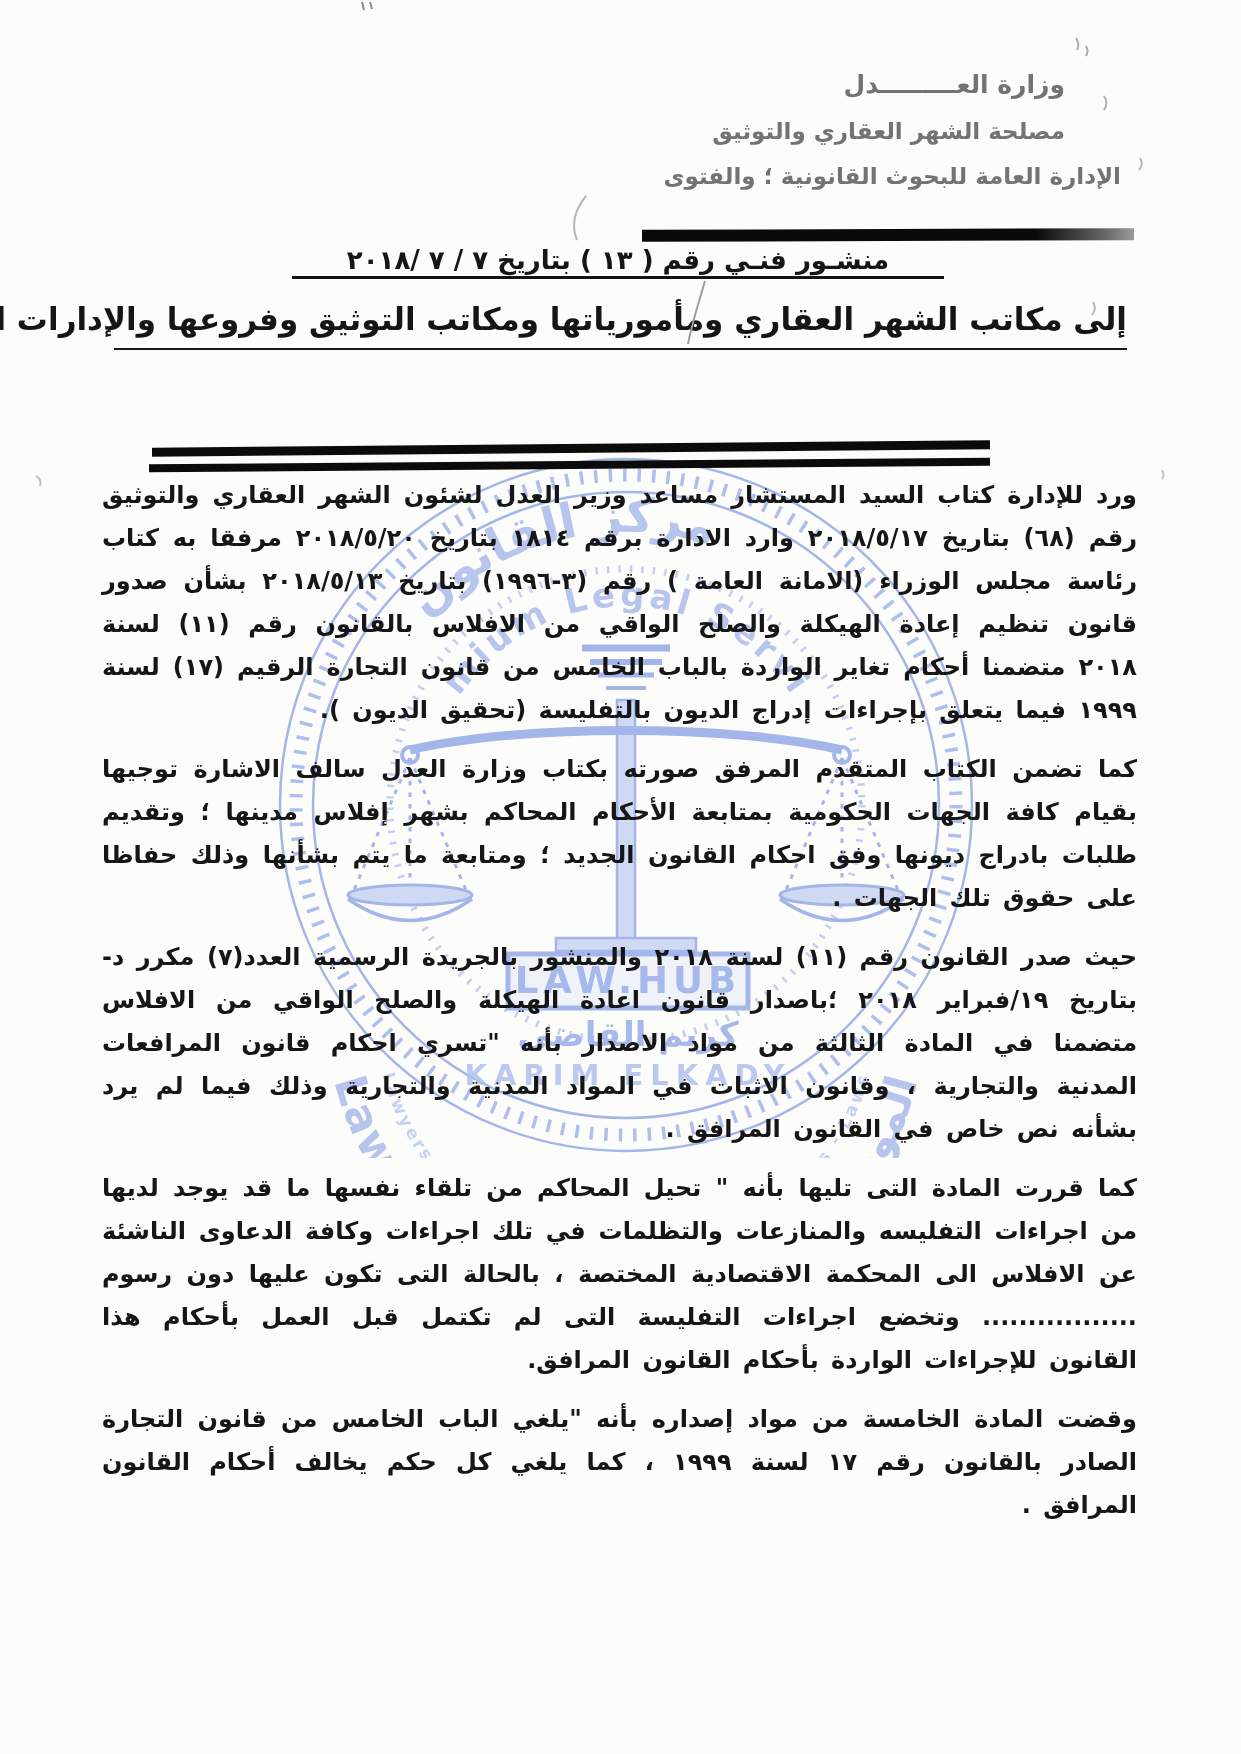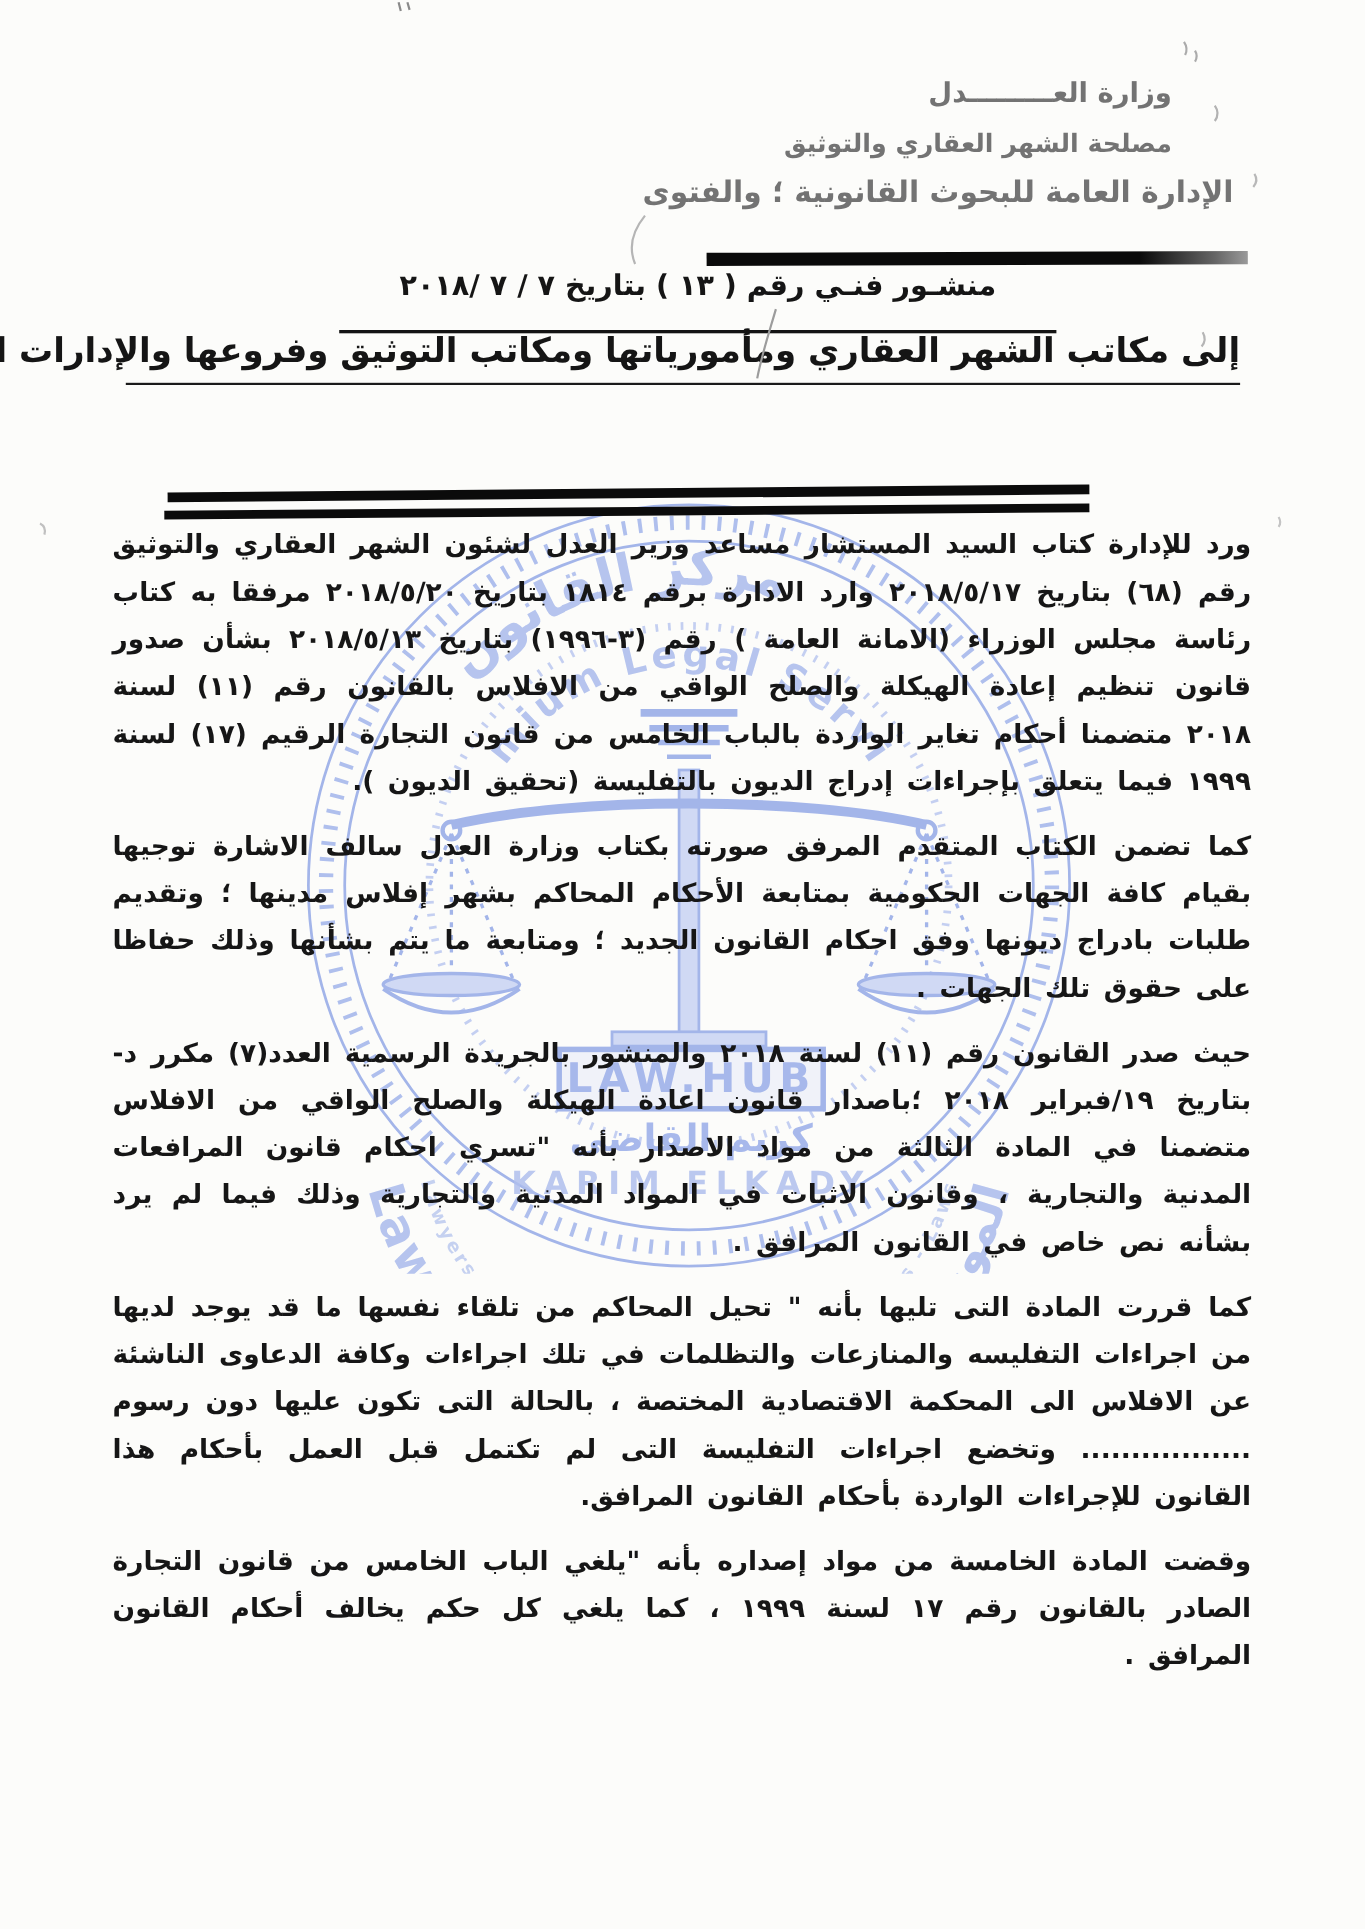--- a/index.html
+++ b/index.html
@@ -6,31 +6,31 @@
   .page{
     position:relative;width:1241px;height:1754px;margin:0 auto;
     background:#fcfcfa;overflow:hidden;
     font-family:"DejaVu Sans",sans-serif;color:#151515;direction:rtl;
   }
   
   .letterhead{position:absolute;top:68px;right:120px;text-align:right;font-weight:bold;}
   .lh-line{white-space:nowrap;color:#737373;}
   .lh-1{font-size:25px;line-height:34px;margin-right:56px;margin-bottom:13px;}
   .lh-2{font-size:23px;line-height:32px;margin-right:56px;margin-bottom:13px;}
-  .lh-3{font-size:27px;line-height:32px;}
+  .lh-3{font-size:23px;line-height:32px;}
   .header-bar{
     position:absolute;top:229px;left:642px;width:492px;height:12px;
     background:linear-gradient(90deg,#0a0a0a 0%,#0a0a0a 80%,#666 94%,#9a9a9a 100%);
     transform:rotate(-0.2deg);
   }
   
   .circular-title{
-    position:absolute;top:245px;left:308px;width:652px;text-align:center;
+    position:absolute;top:245px;left:292px;width:652px;text-align:center;
     font-size:26px;font-weight:bold;white-space:nowrap;
-    border-bottom:3px solid #141414;padding-bottom:25px;
+    border-bottom:3px solid #141414;padding-bottom:1px;
   }
   .subject{
     position:absolute;top:301px;right:114px;left:114px;text-align:center;
     font-size:31px;font-weight:bold;white-space:nowrap;
     border-bottom:2.5px solid #1a1a1a;padding-bottom:11px;
   }
   .double-rule{position:absolute;background:#0b0b0b;}
   .rule-top{top:444px;left:152px;width:838px;height:9px;transform:rotate(-0.5deg);}
   .rule-bottom{top:461px;left:149px;width:841px;height:8px;transform:rotate(-0.45deg);}
   

